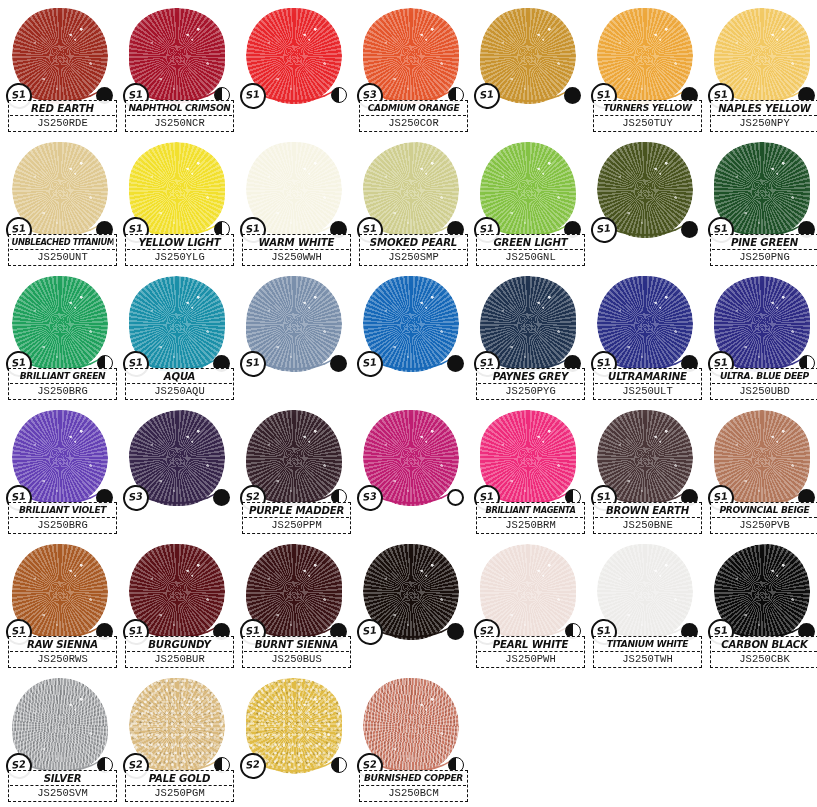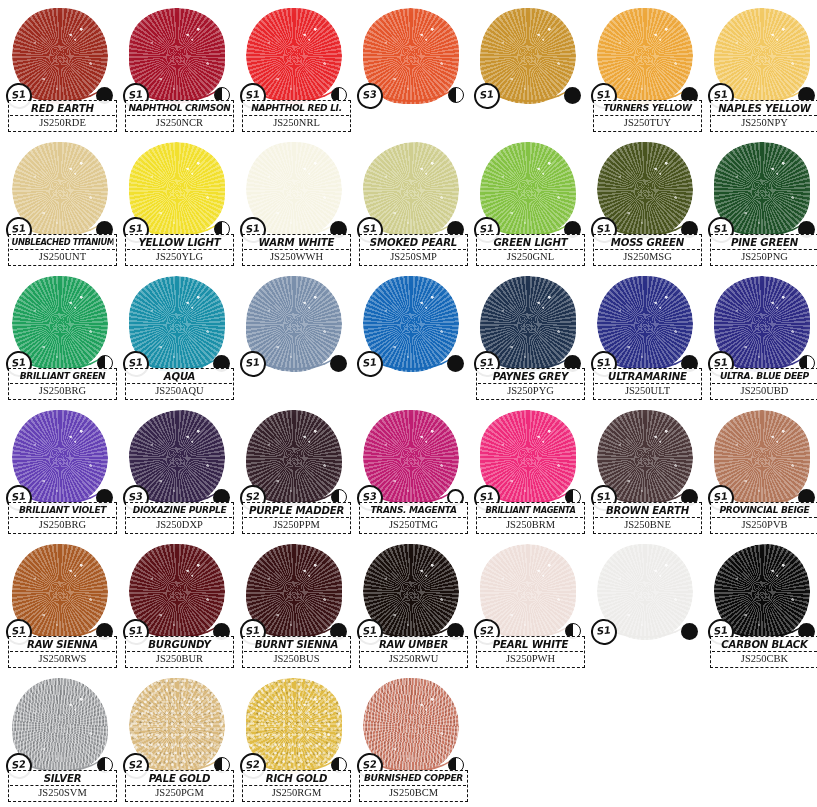--- a/index.html
+++ b/index.html
@@ -158,21 +158,21 @@
     letter-spacing:-0.2px;
     color:#111;
     white-space:nowrap;
     overflow:hidden;
     transform:scaleX(.97);
   }
   .color-name.tiny{font-size:8.6px;letter-spacing:-0.45px;}
   .color-name.small{font-size:9.4px;letter-spacing:-0.35px;}
   .color-code{
     display:block;
-    font-family:Liberation Serif, serif;
+    font-family:Liberation Mono, monospace;
     font-size:10.5px;
     line-height:12px;
     color:#222;
     border-top:1px dashed #111;
     margin-top:1px;
     padding-top:1px;
     white-space:nowrap;
   }
 </style>
 </head>
@@ -207,33 +207,33 @@
         </div>
       </div>
       <div class="cell">
         <div class="blob-wrap" style="color: rgb(232, 38, 43);">
           <div class="blob" style="background-color: rgb(232, 38, 43); border-radius: 47% 48% 49% 50% / 51% 52% 53% 54%;"></div>
           <div class="blob-speck"></div>
           <div class="blob-arc"></div>
         </div>
         <div class="series-badge">S1</div>
         <div class="opacity-dot semi"></div>
-        <div class="label-box">
-          <span class="color-name small">NAPHTHOL RED LI.</span>
-          <span class="color-code">JS250NRL</span>
-        </div>
       </div>
       <div class="cell">
         <div class="blob-wrap" style="color: rgb(228, 86, 44);">
           <div class="blob" style="background-color: rgb(228, 86, 44); border-radius: 54% 55% 44% 45% / 46% 47% 48% 49%;"></div>
           <div class="blob-speck"></div>
           <div class="blob-arc"></div>
         </div>
         <div class="series-badge">S3</div>
         <div class="opacity-dot semi"></div>
+        <div class="label-box">
+          <span class="color-name small">CADMIUM ORANGE</span>
+          <span class="color-code">JS250COR</span>
+        </div>
       </div>
       <div class="cell">
         <div class="blob-wrap" style="color: rgb(200, 147, 47);">
           <div class="blob" style="background-color: rgb(200, 147, 47); border-radius: 49% 50% 51% 52% / 53% 54% 55% 44%;"></div>
           <div class="blob-speck"></div>
           <div class="blob-arc"></div>
         </div>
         <div class="series-badge">S1</div>
         <div class="opacity-dot"></div>
       </div>
@@ -329,24 +329,20 @@
         </div>
       </div>
       <div class="cell">
         <div class="blob-wrap" style="color: rgb(73, 84, 31);">
           <div class="blob" style="background-color: rgb(73, 84, 31); border-radius: 45% 46% 47% 48% / 49% 50% 51% 52%;"></div>
           <div class="blob-speck"></div>
           <div class="blob-arc"></div>
         </div>
         <div class="series-badge">S1</div>
         <div class="opacity-dot"></div>
-        <div class="label-box">
-          <span class="color-name">MOSS GREEN</span>
-          <span class="color-code">JS250MSG</span>
-        </div>
       </div>
       <div class="cell">
         <div class="blob-wrap" style="color: rgb(30, 81, 40);">
           <div class="blob" style="background-color: rgb(30, 81, 40); border-radius: 52% 53% 54% 55% / 44% 45% 46% 47%;"></div>
           <div class="blob-speck"></div>
           <div class="blob-arc"></div>
         </div>
         <div class="series-badge">S1</div>
         <div class="opacity-dot"></div>
         <div class="label-box">
@@ -451,24 +447,20 @@
         </div>
       </div>
       <div class="cell">
         <div class="blob-wrap" style="color: rgb(54, 37, 74);">
           <div class="blob" style="background-color: rgb(54, 37, 74); border-radius: 55% 44% 45% 46% / 47% 48% 49% 50%;"></div>
           <div class="blob-speck"></div>
           <div class="blob-arc"></div>
         </div>
         <div class="series-badge">S3</div>
         <div class="opacity-dot"></div>
-        <div class="label-box">
-          <span class="color-name small">DIOXAZINE PURPLE</span>
-          <span class="color-code">JS250DXP</span>
-        </div>
       </div>
       <div class="cell">
         <div class="blob-wrap" style="color: rgb(53, 33, 42);">
           <div class="blob" style="background-color: rgb(53, 33, 42); border-radius: 50% 51% 52% 53% / 54% 55% 44% 45%;"></div>
           <div class="blob-speck"></div>
           <div class="blob-arc"></div>
         </div>
         <div class="series-badge">S2</div>
         <div class="opacity-dot semi"></div>
         <div class="label-box">
@@ -477,24 +469,20 @@
         </div>
       </div>
       <div class="cell">
         <div class="blob-wrap" style="color: rgb(191, 30, 114);">
           <div class="blob" style="background-color: rgb(191, 30, 114); border-radius: 45% 46% 47% 48% / 49% 50% 51% 52%;"></div>
           <div class="blob-speck"></div>
           <div class="blob-arc"></div>
         </div>
         <div class="series-badge">S3</div>
         <div class="opacity-dot transparent"></div>
-        <div class="label-box">
-          <span class="color-name small">TRANS. MAGENTA</span>
-          <span class="color-code">JS250TMG</span>
-        </div>
       </div>
       <div class="cell">
         <div class="blob-wrap" style="color: rgb(238, 43, 123);">
           <div class="blob" style="background-color: rgb(238, 43, 123); border-radius: 52% 53% 54% 55% / 44% 45% 46% 47%;"></div>
           <div class="blob-speck"></div>
           <div class="blob-arc"></div>
         </div>
         <div class="series-badge">S1</div>
         <div class="opacity-dot semi"></div>
         <div class="label-box">
@@ -568,24 +556,20 @@
         </div>
       </div>
       <div class="cell">
         <div class="blob-wrap" style="color: rgb(24, 15, 12);">
           <div class="blob" style="background-color: rgb(24, 15, 12); border-radius: 46% 47% 48% 49% / 50% 51% 52% 53%;"></div>
           <div class="blob-speck"></div>
           <div class="blob-arc"></div>
         </div>
         <div class="series-badge">S1</div>
         <div class="opacity-dot"></div>
-        <div class="label-box">
-          <span class="color-name">RAW UMBER</span>
-          <span class="color-code">JS250RWU</span>
-        </div>
       </div>
       <div class="cell">
         <div class="blob-wrap" style="color: rgb(238, 223, 218);">
           <div class="blob" style="background-color: rgb(238, 223, 218); border-radius: 53% 54% 55% 44% / 45% 46% 47% 48%;"></div>
           <div class="blob-speck"></div>
           <div class="blob-arc"></div>
         </div>
         <div class="series-badge">S2</div>
         <div class="opacity-dot semi"></div>
         <div class="label-box">
@@ -594,20 +578,24 @@
         </div>
       </div>
       <div class="cell">
         <div class="blob-wrap" style="color: rgb(237, 236, 234);">
           <div class="blob" style="background-color: rgb(237, 236, 234); border-radius: 48% 49% 50% 51% / 52% 53% 54% 55%;"></div>
           <div class="blob-speck"></div>
           <div class="blob-arc"></div>
         </div>
         <div class="series-badge">S1</div>
         <div class="opacity-dot"></div>
+        <div class="label-box">
+          <span class="color-name small">TITANIUM WHITE</span>
+          <span class="color-code">JS250TWH</span>
+        </div>
       </div>
       <div class="cell">
         <div class="blob-wrap" style="color: rgb(11, 11, 11);">
           <div class="blob" style="background-color: rgb(11, 11, 11); border-radius: 55% 44% 45% 46% / 47% 48% 49% 50%;"></div>
           <div class="blob-speck"></div>
           <div class="blob-arc"></div>
         </div>
         <div class="series-badge">S1</div>
         <div class="opacity-dot"></div>
         <div class="label-box">
@@ -642,24 +630,20 @@
         </div>
       </div>
       <div class="cell">
         <div class="blob-wrap" style="color: rgb(224, 187, 68);">
           <div class="blob gritty" style="background-color: rgb(224, 187, 68); border-radius: 52% 53% 54% 55% / 44% 45% 46% 47%;"></div>
           <div class="blob-speck"></div>
           <div class="blob-arc"></div>
         </div>
         <div class="series-badge">S2</div>
         <div class="opacity-dot semi"></div>
-        <div class="label-box">
-          <span class="color-name">RICH GOLD</span>
-          <span class="color-code">JS250RGM</span>
-        </div>
       </div>
       <div class="cell">
         <div class="blob-wrap" style="color: rgb(201, 119, 99);">
           <div class="blob metallic" style="background-color: rgb(201, 119, 99); border-radius: 47% 48% 49% 50% / 51% 52% 53% 54%;"></div>
           <div class="blob-speck"></div>
           <div class="blob-arc"></div>
         </div>
         <div class="series-badge">S2</div>
         <div class="opacity-dot semi"></div>
         <div class="label-box">

